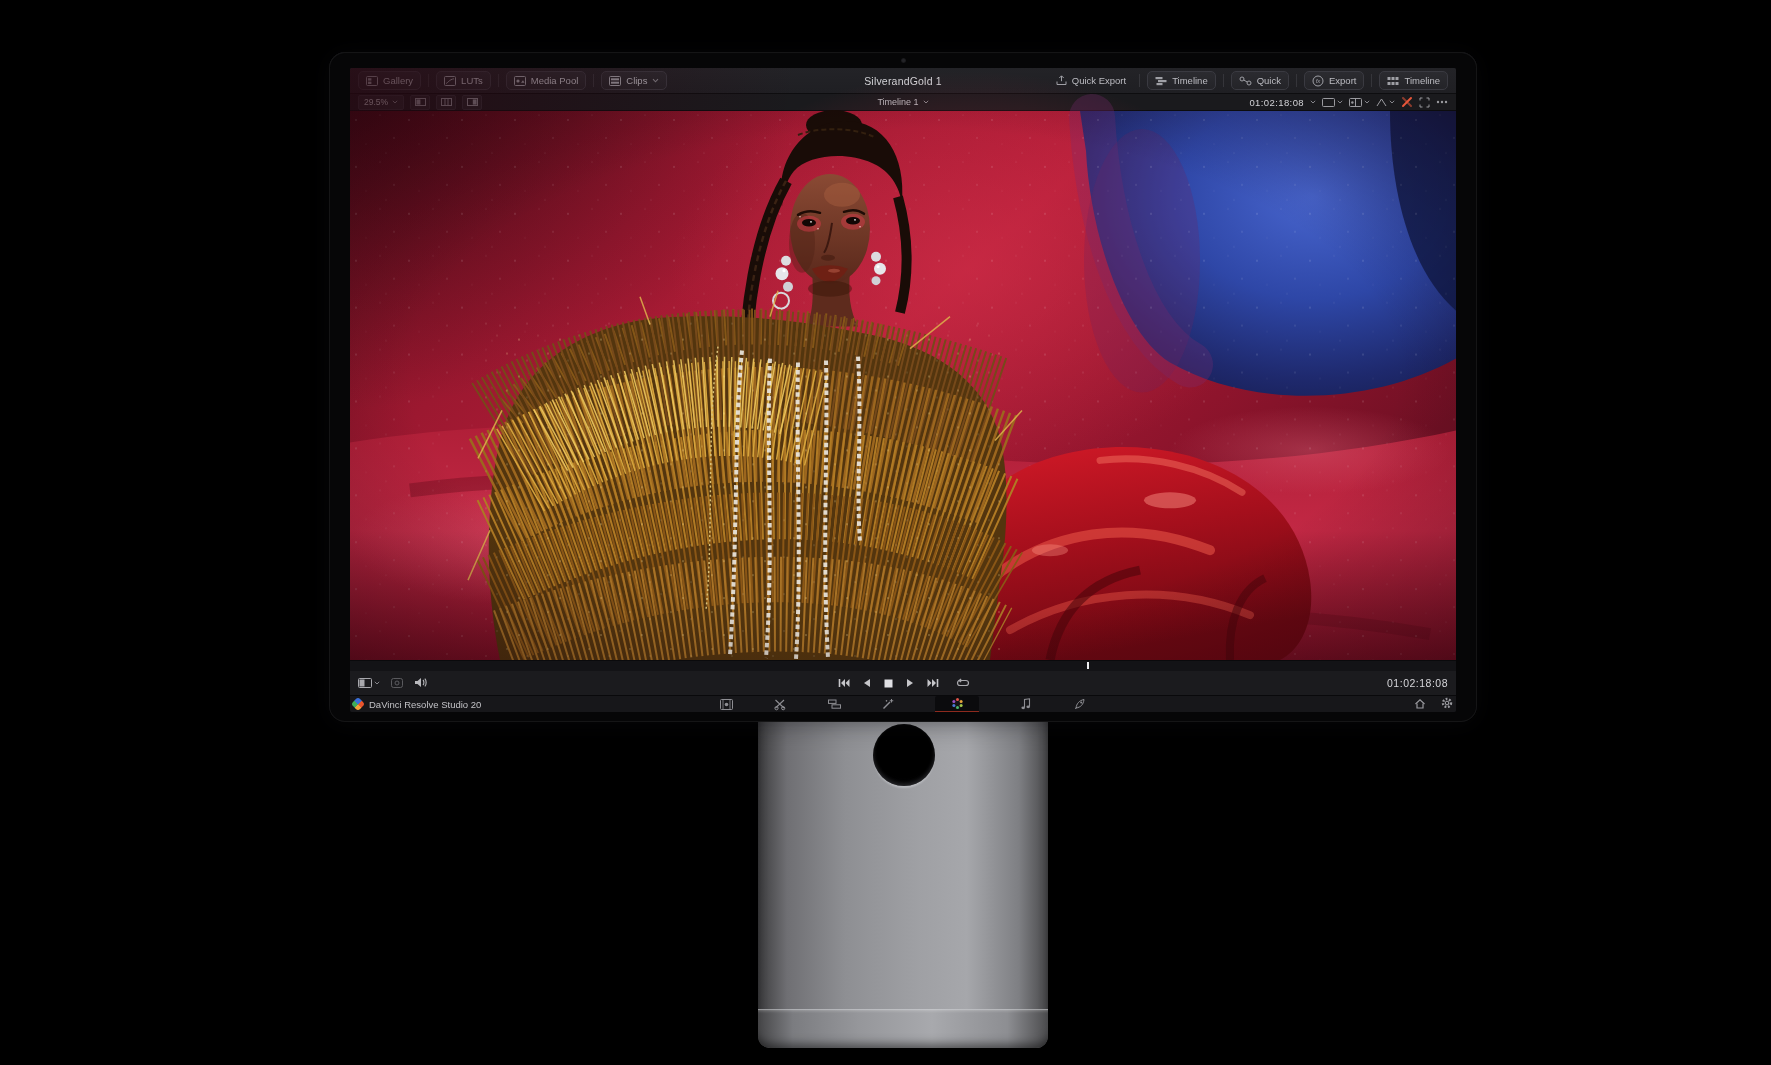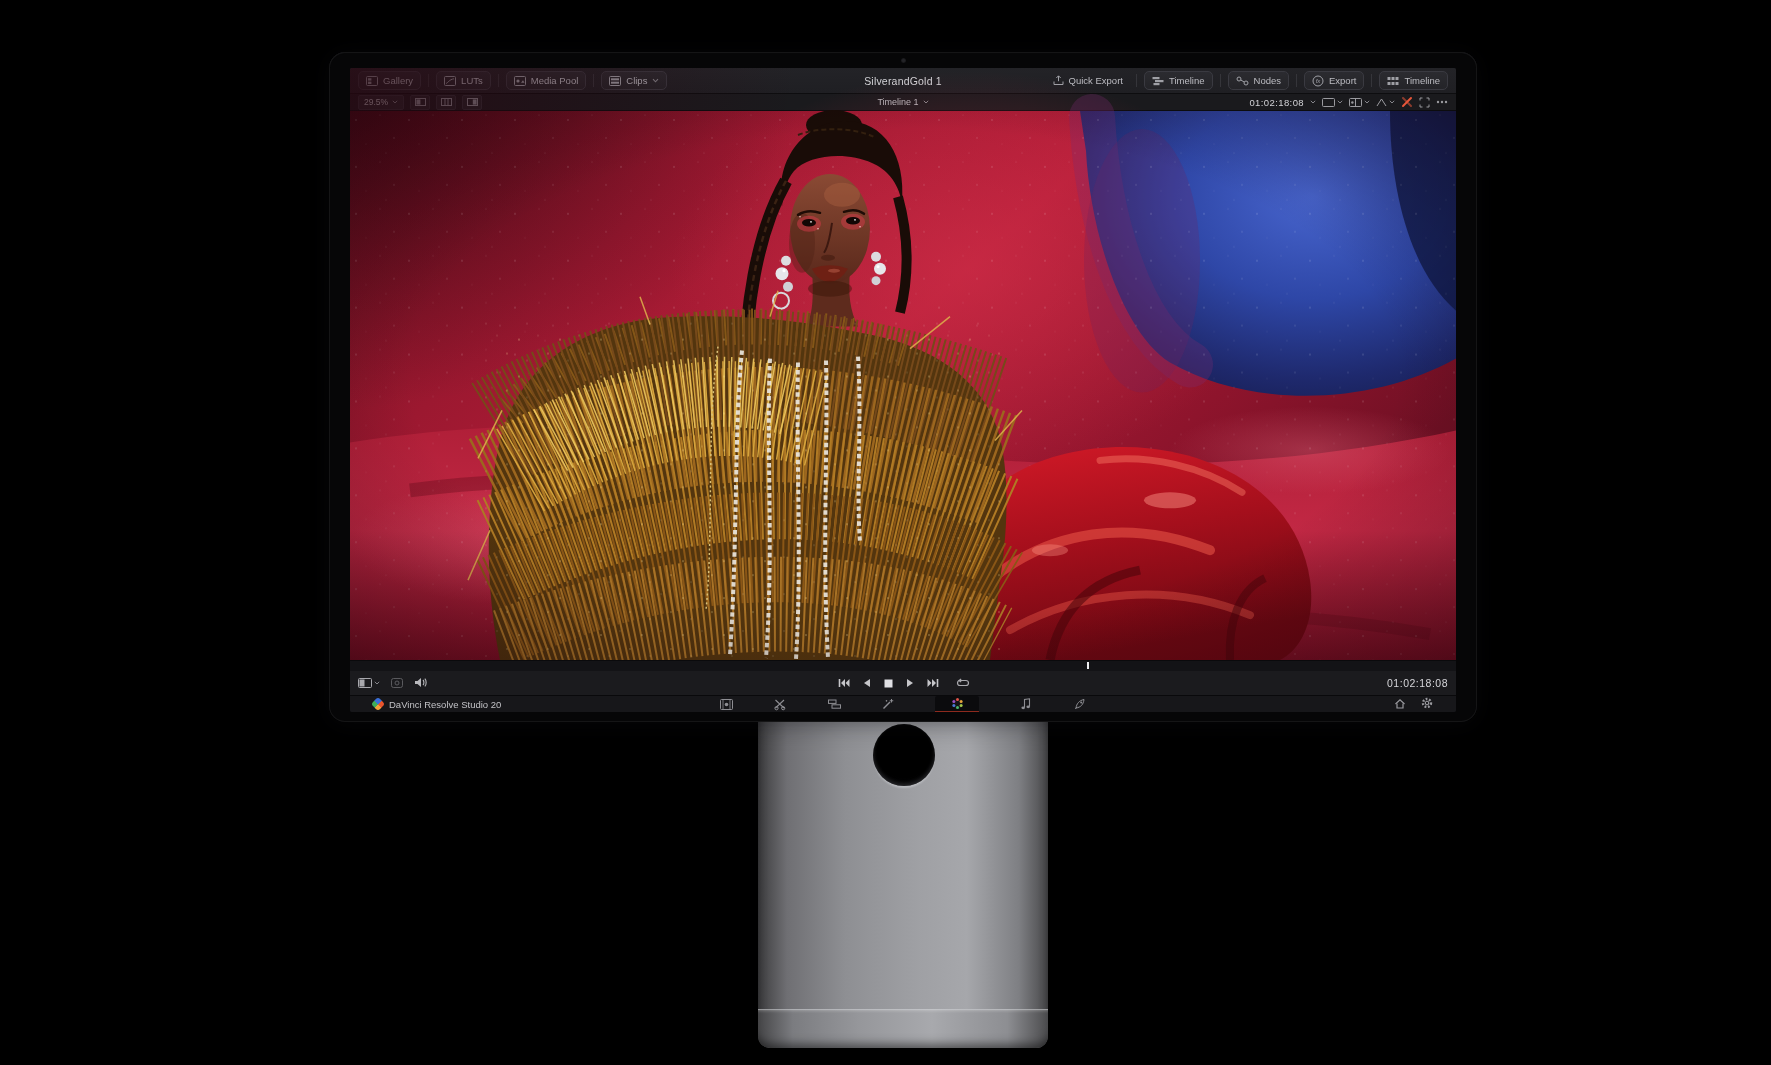--- a/index.html
+++ b/index.html
@@ -72,21 +72,21 @@
   
   .transport{height:24px;flex:0 0 24px;background:#1b1b1e;display:flex;align-items:center;
     position:relative;padding:0 8px;box-sizing:border-box;}
   .tr-left{display:flex;align-items:center;gap:11px;color:#a8a8ad;}
   .tr-center{position:absolute;left:0;right:0;display:flex;justify-content:center;align-items:center;
     gap:13px;color:#c6c6ca;}
   .tr-right{margin-left:auto;color:#d6d6da;font-size:10.5px;letter-spacing:.5px;}
 
   
   .statusbar{height:17px;flex:0 0 17px;background:#17171a;border-top:1px solid #09090b;
-    display:flex;align-items:center;position:relative;padding:0 23px;box-sizing:border-box;}
+    display:flex;align-items:center;position:relative;padding:0 3px;box-sizing:border-box;}
   .sb-left{display:flex;align-items:center;gap:6px;color:#c2c2c6;font-size:9.5px;}
   .logo{width:10px;height:10px;border-radius:3px;
     background:conic-gradient(#e8552e 0 25%,#f2a13a 25% 50%,#3fae5a 50% 75%,#3a6fd8 75% 100%);
     transform:rotate(45deg);}
   .sb-center{position:absolute;left:0;right:0;display:flex;justify-content:center;align-items:center;
     gap:40px;color:#8e8e93;}
   .page{display:flex;align-items:center;justify-content:center;height:16px;min-width:14px;cursor:default;}
   .page.active{background:#0b0b0d;border-bottom:2px solid #8e2a1e;padding:0 15px;height:15px;margin-top:0px;border-radius:2px 2px 0 0;}
   .sb-right{margin-left:auto;display:flex;align-items:center;gap:15px;color:#9a9a9f;}
   .dim{opacity:.45;}
@@ -183,21 +183,21 @@
           </div>
           <div class="tb-sep"></div>
           <div class="pill">
             <span class="icon">
               <svg width="13" height="10" viewBox="0 0 13 10">
                   <circle cx="3" cy="3" r="2" fill="none" stroke="currentColor"></circle>
                   <circle cx="10" cy="7" r="2" fill="none" stroke="currentColor"></circle>
                   <path d="M4.8 4 L8.2 6" stroke="currentColor"></path>
                 </svg>
             </span>
-            <span>Nodes</span>
+            <span>Quick</span>
           </div>
           <div class="tb-sep"></div>
           <div class="pill">
             <span class="icon">
               <svg width="12" height="12" viewBox="0 0 12 12">
                   <circle cx="6" cy="6" r="5" fill="none" stroke="currentColor"></circle>
                   <text x="6" y="8.2" text-anchor="middle" font-size="6" fill="currentColor" font-style="italic">fx</text>
                 </svg>
             </span>
             <span>Export</span>

